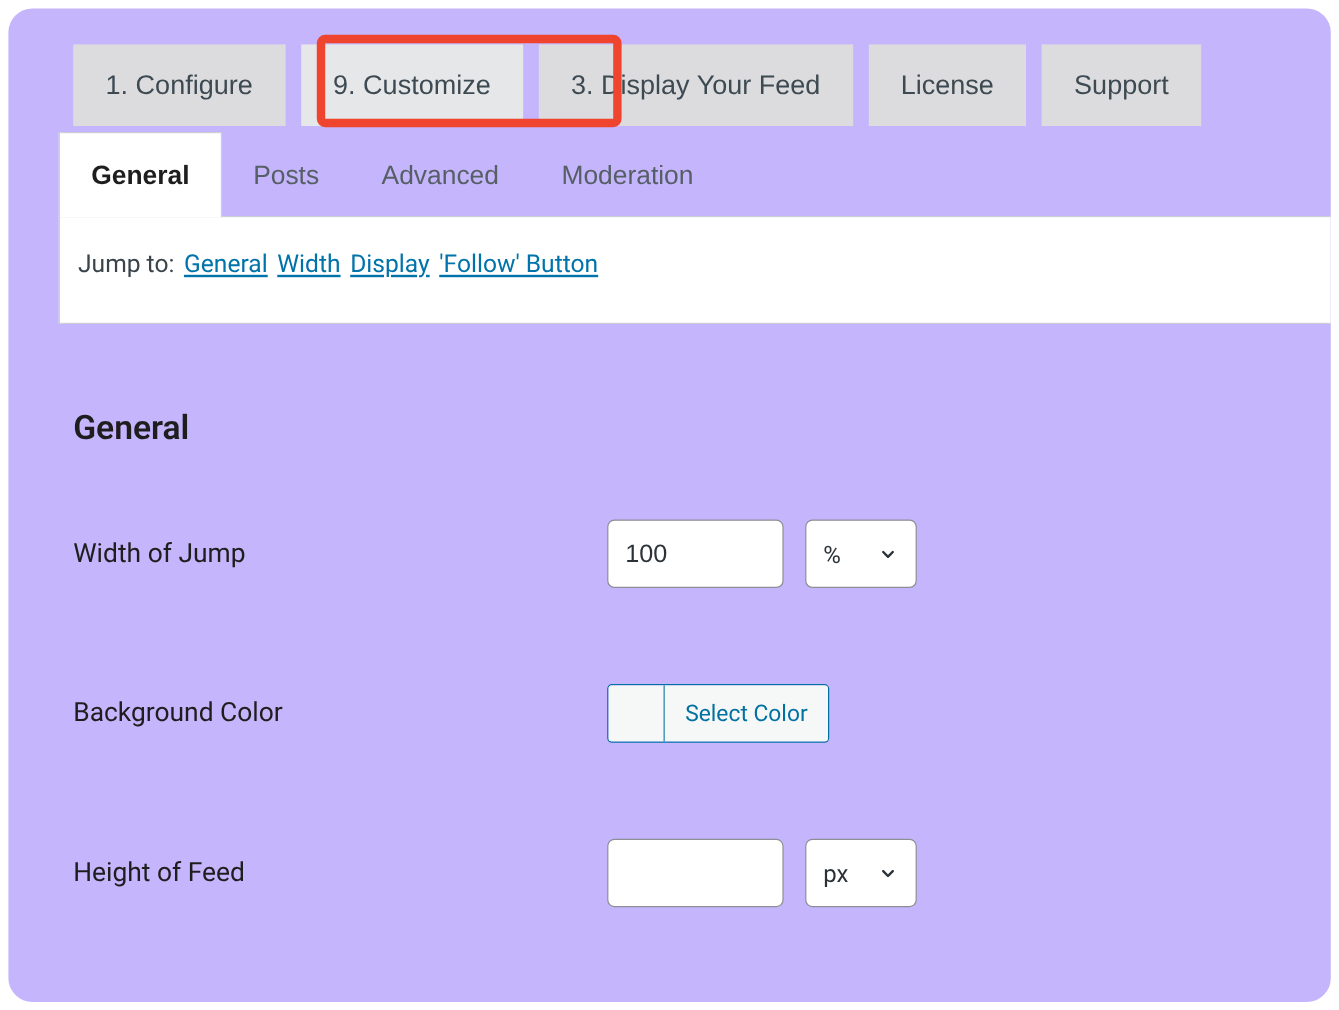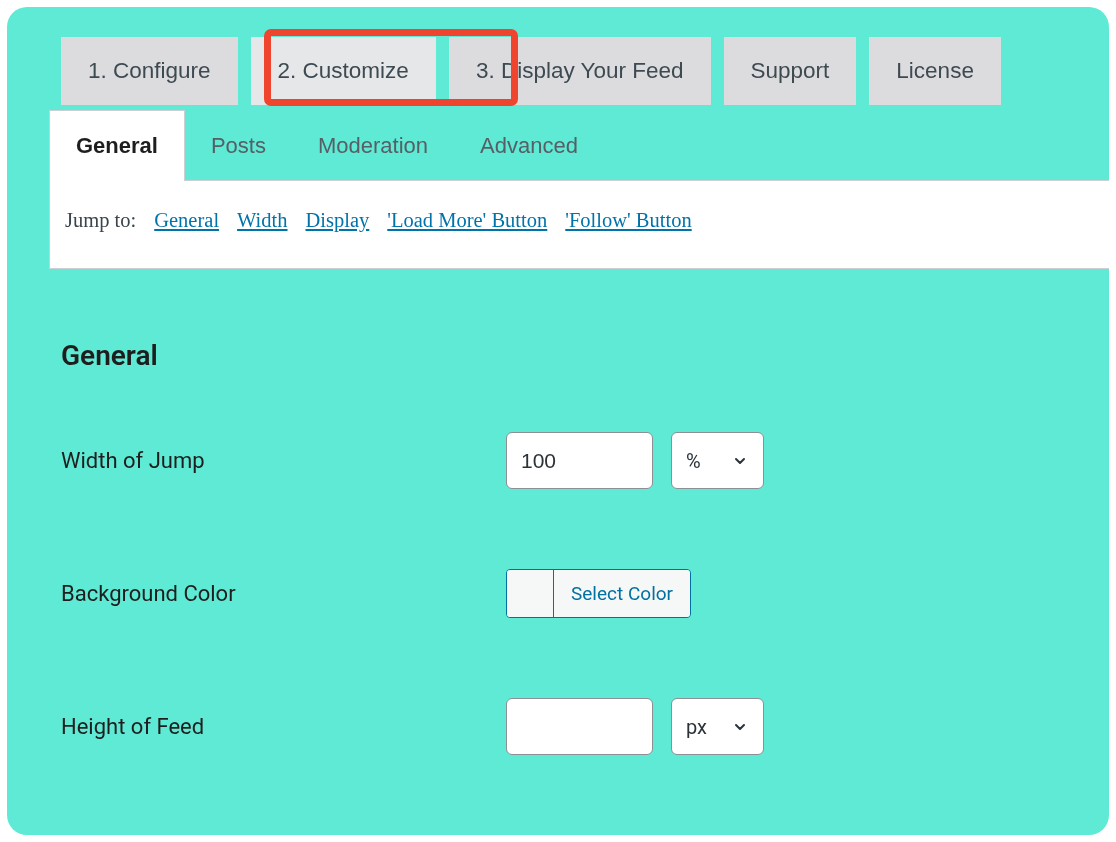--- a/index.html
+++ b/index.html
@@ -12,21 +12,21 @@
       font-family: -apple-system, BlinkMacSystemFont, "Segoe UI", Roboto, Arial, sans-serif;
       background: #ffffff;
       color: #3c434a;
       width: 1116px;
       height: 842px;
       position: relative;
       overflow: hidden;
     }
 
     .page-container {
-      background: #5eead4;
+      background: #c4b5fd;
       margin: 7px;
       border-radius: 20px;
       padding: 0;
       height: 828px;
       overflow: hidden;
       position: relative;
     }
 
     
     .primary-tabs {
@@ -94,24 +94,23 @@
     }
 
     
     .jump-bar {
       background: #ffffff;
       border: 1px solid #ccd0d4;
       margin: -1px 0 0 42px;
       padding: 28px 15px 36px 15px;
       display: flex;
       align-items: flex-end;
-      gap: 18px;
+      gap: 8px;
       flex-wrap: wrap;
       border-right: none;
-      font-family: Liberation Serif, serif;
     }
 
     .jump-label {
       color: #3a444b;
       font-size: 20.5px;
     }
 
     .jump-link {
       color: #0073aa;
       text-decoration: underline;
@@ -213,41 +212,40 @@
       background: #f6f7f7;
     }
   </style>
 </head>
 <body>
 
 <div class="page-container">
 
   <div class="primary-tabs">
     <button class="primary-tab">1. Configure</button>
-    <button class="primary-tab active-highlight">2. Customize</button>
+    <button class="primary-tab active-highlight">9. Customize</button>
     <button class="primary-tab">3. Display Your Feed</button>
+    <button class="primary-tab">License</button>
     <button class="primary-tab">Support</button>
-    <button class="primary-tab">License</button>
   </div>
 
   <div class="highlight-box"></div>
 
   <div class="sub-tabs">
     <button class="sub-tab active">General</button>
     <button class="sub-tab">Posts</button>
+    <button class="sub-tab">Advanced</button>
     <button class="sub-tab">Moderation</button>
-    <button class="sub-tab">Advanced</button>
   </div>
 
   <div class="jump-bar">
     <span class="jump-label">Jump to:</span>
     <a class="jump-link">General</a>
     <a class="jump-link">Width</a>
     <a class="jump-link">Display</a>
-    <a class="jump-link">'Load More' Button</a>
     <a class="jump-link">'Follow' Button</a>
   </div>
 
   <div class="content">
     <h2 class="section-heading">General</h2>
 
     <div class="form-row">
       <label class="form-label">Width of Jump</label>
       <div class="form-controls">
         <input type="text" class="text-input" value="100" style="">

